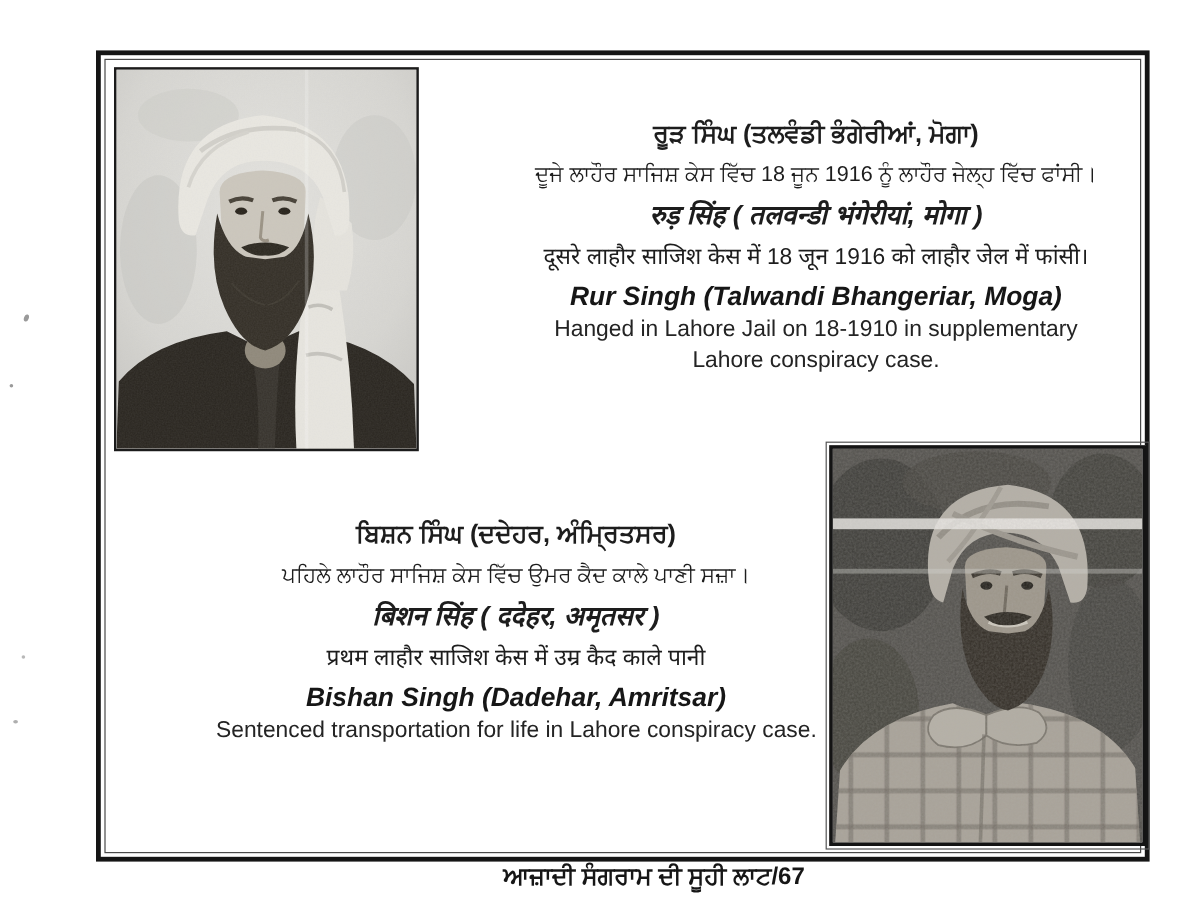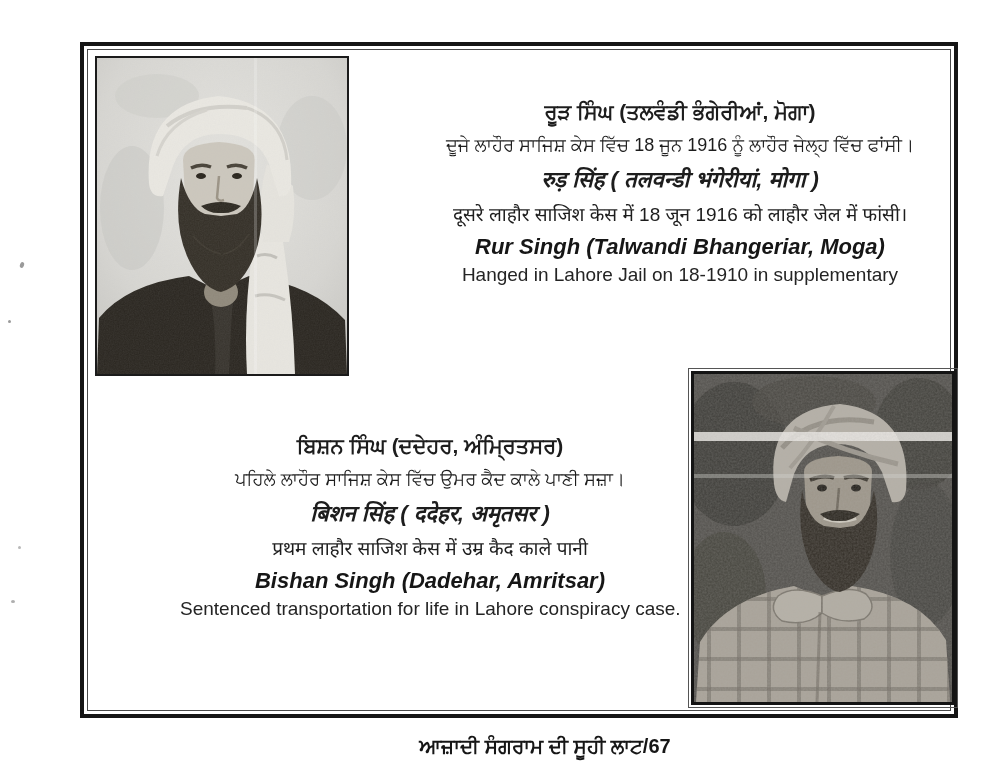--- a/index.html
+++ b/index.html
@@ -26,21 +26,21 @@
   .cap-2 { left:180px; top:430px; width:500px;text-align:center; }
   .line { display:block; white-space:nowrap; }
   .pa-name  { font-size:21px; font-weight:bold; line-height:32px; height:32px; }
   .pa-detail{ font-size:18px; line-height:34px; height:34px; }
   .hi-name  { font-size:22px; font-weight:bold; font-style:italic; line-height:36px; height:36px; }
   .hi-detail{ font-size:19px; line-height:34px; height:34px; }
   .en-name  { font-size:22px; font-weight:bold; font-style:italic; line-height:30px; height:30px; color:#161616; }
   .en-detail{ font-size:19px; line-height:26px; height:26px; color:#242424; }
   .footer {
     position:absolute; left:330px; top:716px; width:430px; text-align:center;
-    font-size:20px; font-weight:bold; line-height:30px; color:#161616;margin-top:15px;
+    font-size:20px; font-weight:bold; line-height:30px; color:#161616;
   }
   .speck { position:absolute; background:#9a9a9a; border-radius:50%; }
   .speck-1 { left:20px; top:262px; width:4px; height:6px; transform:rotate(20deg); }
   .speck-2 { left:8px;  top:320px; width:3px; height:3px; }
   .speck-3 { left:18px; top:546px; width:3px; height:3px; opacity:.7; }
   .speck-4 { left:11px; top:600px; width:4px; height:3px; opacity:.8; }
 </style>
 </head>
 <body>
 
@@ -93,20 +93,21 @@
   </svg>
 </div>
 
 <div class="caption cap-1">
   <span class="line pa-name">ਰੂੜ ਸਿੰਘ (ਤਲਵੰਡੀ ਭੰਗੇਰੀਆਂ, ਮੋਗਾ)</span>
   <span class="line pa-detail">ਦੂਜੇ ਲਾਹੌਰ ਸਾਜਿਸ਼ ਕੇਸ ਵਿੱਚ 18 ਜੂਨ 1916 ਨੂੰ ਲਾਹੌਰ ਜੇਲ੍ਹ ਵਿੱਚ ਫਾਂਸੀ।</span>
   <span class="line hi-name">रुड़ सिंह ( तलवन्डी भंगेरीयां, मोगा )</span>
   <span class="line hi-detail">दूसरे लाहौर साजिश केस में 18 जून 1916 को लाहौर जेल में फांसी।</span>
   <span class="line en-name">Rur Singh (Talwandi Bhangeriar, Moga)</span>
   <span class="line en-detail">Hanged in Lahore Jail on 18-1910 in supplementary</span>
+  <span class="line en-detail">Lahore conspiracy case.</span>
 </div>
 
 <div class="photo photo-2">
   <svg viewBox="0 0 258 328" width="258" height="328" role="img">
     <defs>
       <filter id="g2" x="0" y="0" width="100%" height="100%">
         <feTurbulence type="fractalNoise" baseFrequency="0.55" numOctaves="3" seed="7"></feTurbulence>
         <feColorMatrix type="matrix" values="0 0 0 0 0.45  0 0 0 0 0.44  0 0 0 0 0.42  0 0 0 0.5 0"></feColorMatrix>
       </filter>
       <pattern id="plaid" width="30" height="30" patternUnits="userSpaceOnUse">

